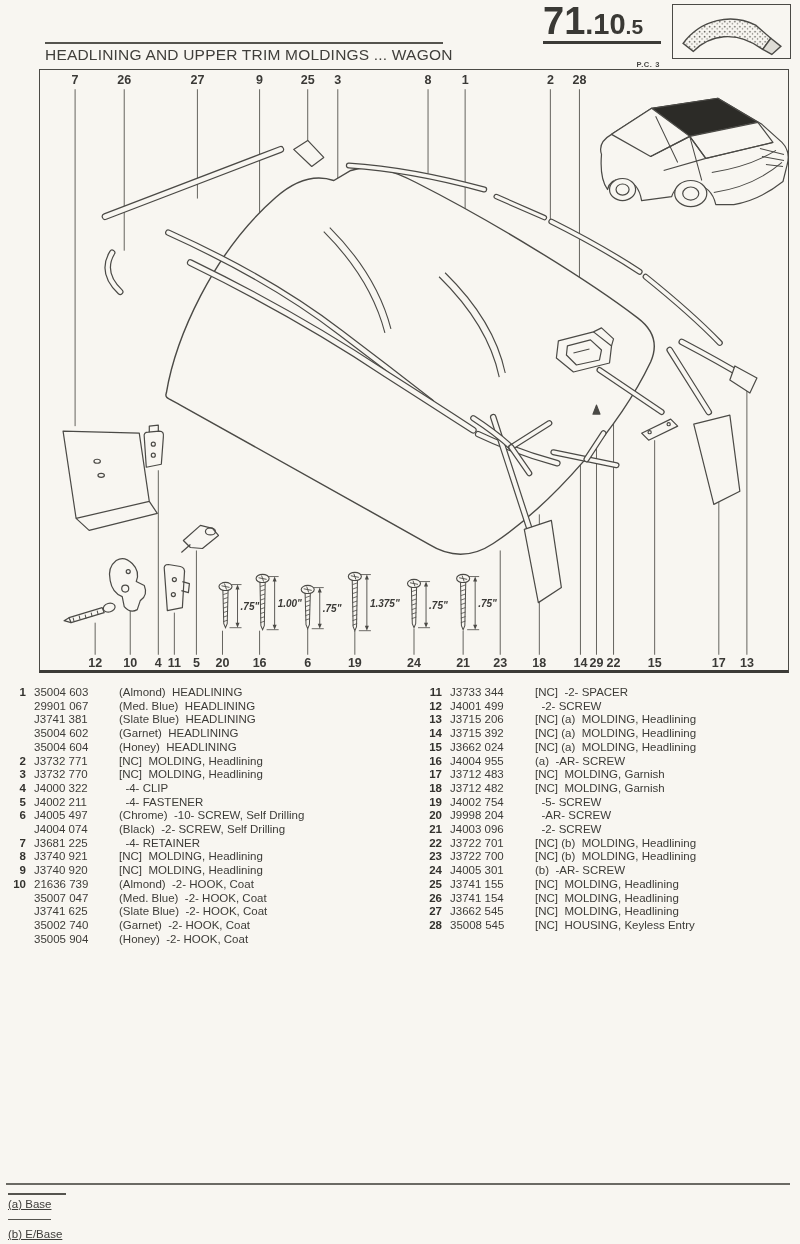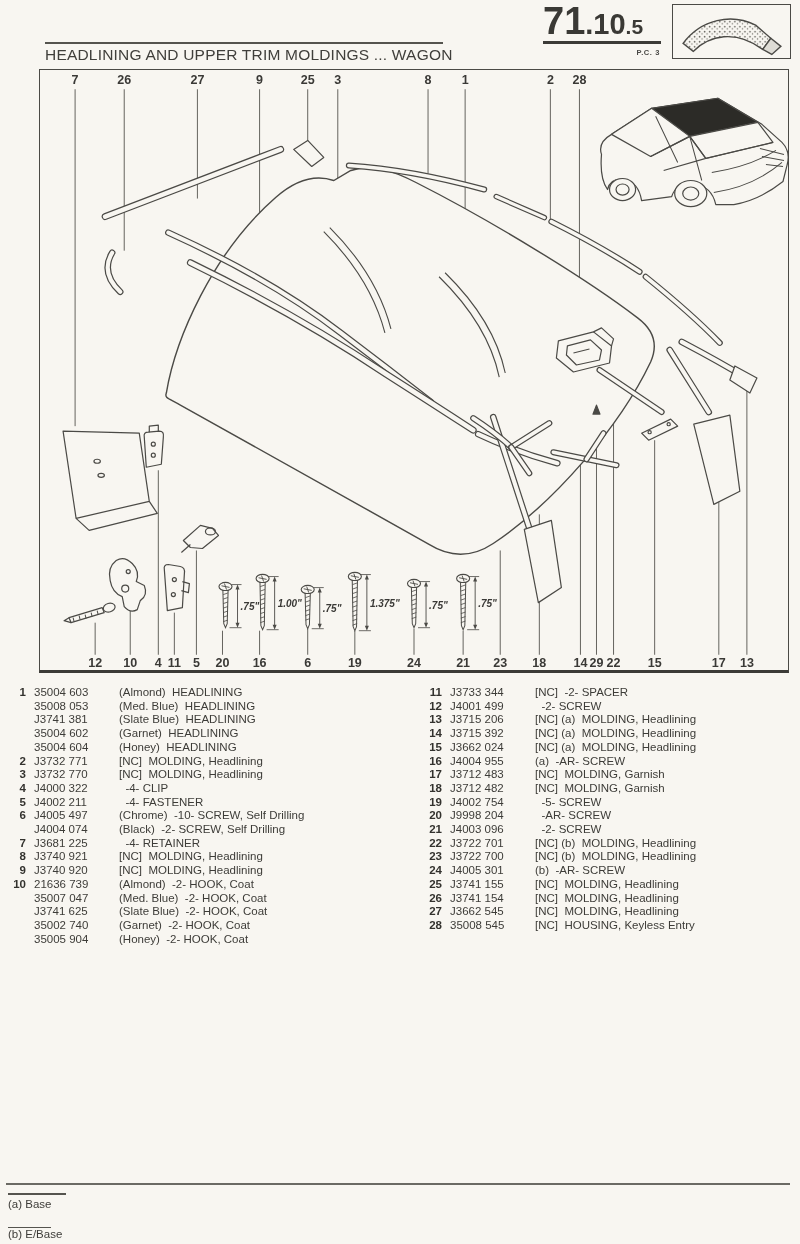--- a/index.html
+++ b/index.html
@@ -4,21 +4,21 @@
 <style>
   * { margin:0; padding:0; box-sizing:border-box; }
   body { background:#e8e6e2; font-family:"Liberation Sans", sans-serif; }
   .page { position:relative; width:800px; height:1244px; background:#f8f6f1; margin:0 auto; overflow:hidden; color:#403f3b; }
 
   
   .secnum { position:absolute; left:543px; top:2px; width:118px; border-bottom:3px solid #3c3b37; padding-bottom:1px; line-height:1; white-space:nowrap; }
   .secnum .s1 { font-size:38px; font-weight:700; color:#3a3935;margin-top:24px; }
   .secnum .s2 { font-size:29px; font-weight:700; color:#3a3935; }
   .secnum .s3 { font-size:21px; font-weight:700; color:#3a3935; }
-  .pc { position:absolute; left:543px; top:48px; width:117px; text-align:right; font-size:7.5px; font-weight:700; letter-spacing:.6px; color:#4a4946; }
+  .pc { position:absolute; left:543px; top:60px; width:117px; text-align:right; font-size:7.5px; font-weight:700; letter-spacing:.6px; color:#4a4946; }
   .thumb { position:absolute; left:672px; top:4px; width:119px; height:55px; border:1.5px solid #4b4a46; background:#f8f6f1; }
   .title-rule { position:absolute; left:45px; top:42px; width:398px; height:2px; background:#55544e; }
   .page-title { position:absolute; left:45px; top:46px; font-size:15.5px; letter-spacing:.2px; color:#403f3b; white-space:nowrap; }
 
   
   .frame { position:absolute; left:39px; top:69px; width:750px; height:604px;
            border:1.6px solid #4b4a46; border-bottom:3px solid #3c3b37; background:#f8f6f1; }
   .frame svg { display:block; width:100%; height:100%; }
 
   
@@ -30,21 +30,21 @@
   .prow .pn { width:75px; flex:none; }
   .prow .ds { margin-left:10px; }
 
   .nc-note { position:absolute; left:427px; top:978px; width:362px; }
   .nc-rule { height:2px; background:#55544e; margin-bottom:5px; }
   .nc-text { font-size:11.5px; color:#3d3c38; }
 
   .footer-rule { position:absolute; left:6px; top:1183px; width:784px; height:2px; background:#6b6a64; }
   .footnotes { position:absolute; left:8px; top:1193px; font-size:11.5px; color:#3d3c38; }
   .fn-rule { width:58px; height:1.5px; background:#55544e; margin-bottom:3px; }
-  .fn { display:inline-block; border-bottom:1.5px solid #55544e; padding-bottom:17px; margin-bottom:0; }
+  .fn { display:inline-block; border-bottom:1.5px solid #55544e; padding-bottom:9px; margin-bottom:8px;text-decoration:underline; }
   .fn + .fn { display:block; width:fit-content; }
 </style>
 </head>
 <body>
 
 <div class="page">
 
   <div class="secnum"><span class="s1">71</span><span class="s2">.10</span><span class="s3">.5</span></div>
   <div class="pc">P.C. 3</div>
 
@@ -380,21 +380,21 @@
           <text x="572" y="595" text-anchor="middle" font-size="12.5" font-weight="600" fill="#3a3936">22</text>
           <text x="613" y="595" text-anchor="middle" font-size="12.5" font-weight="600" fill="#3a3936">15</text>
           <text x="677" y="595" text-anchor="middle" font-size="12.5" font-weight="600" fill="#3a3936">17</text>
           <text x="705" y="595" text-anchor="middle" font-size="12.5" font-weight="600" fill="#3a3936">13</text>
         </g>
     </svg>
   </div>
 
   <div class="col left" id="col-left">
       <div class="prow"><span class="it">1</span><span class="pn">35004 603</span><span class="ds">(Almond)  HEADLINING</span></div>
-      <div class="prow"><span class="it"></span><span class="pn">35008 053</span><span class="ds">(Med. Blue)  HEADLINING</span></div>
+      <div class="prow"><span class="it"></span><span class="pn">29901 067</span><span class="ds">(Med. Blue)  HEADLINING</span></div>
       <div class="prow"><span class="it"></span><span class="pn">J3741 381</span><span class="ds">(Slate Blue)  HEADLINING</span></div>
       <div class="prow"><span class="it"></span><span class="pn">35004 602</span><span class="ds">(Garnet)  HEADLINING</span></div>
       <div class="prow"><span class="it"></span><span class="pn">35004 604</span><span class="ds">(Honey)  HEADLINING</span></div>
       <div class="prow"><span class="it">2</span><span class="pn">J3732 771</span><span class="ds">[NC]  MOLDING, Headlining</span></div>
       <div class="prow"><span class="it">3</span><span class="pn">J3732 770</span><span class="ds">[NC]  MOLDING, Headlining</span></div>
       <div class="prow"><span class="it">4</span><span class="pn">J4000 322</span><span class="ds">  -4- CLIP</span></div>
       <div class="prow"><span class="it">5</span><span class="pn">J4002 211</span><span class="ds">  -4- FASTENER</span></div>
       <div class="prow"><span class="it">6</span><span class="pn">J4005 497</span><span class="ds">(Chrome)  -10- SCREW, Self Drilling</span></div>
       <div class="prow"><span class="it"></span><span class="pn">J4004 074</span><span class="ds">(Black)  -2- SCREW, Self Drilling</span></div>
       <div class="prow"><span class="it">7</span><span class="pn">J3681 225</span><span class="ds">  -4- RETAINER</span></div>

